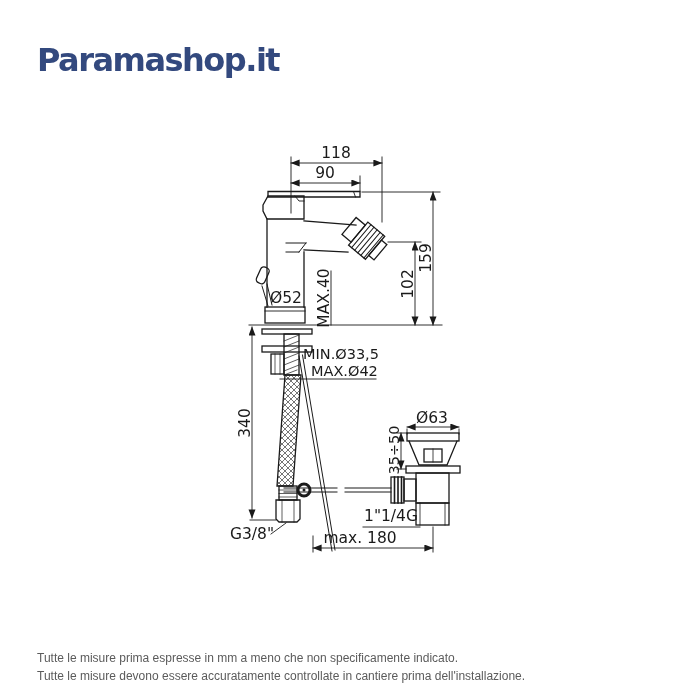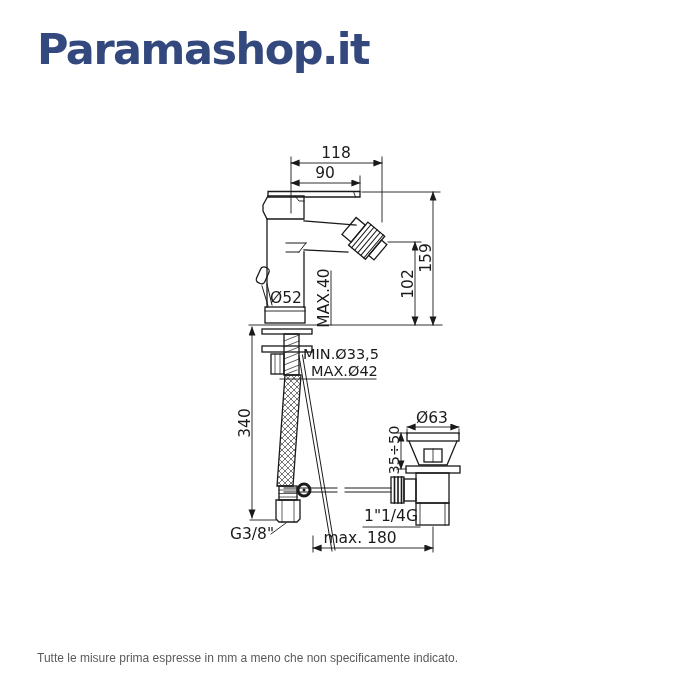--- a/index.html
+++ b/index.html
@@ -1,19 +1,19 @@
 <!DOCTYPE html>
 <html><head>
 <meta charset="utf-8">
 <style>
   html,body{margin:0;padding:0;background:#ffffff;}
   body{width:700px;height:700px;position:relative;overflow:hidden;
        font-family:"Liberation Sans","DejaVu Sans",sans-serif;}
-  .logo{position:absolute;left:37px;top:24px;font-family:"DejaVu Sans","Liberation Sans",sans-serif;
-        font-size:43px;font-weight:700;letter-spacing:-1.5px;}
+  .logo{position:absolute;left:37px;top:41px;font-family:"DejaVu Sans","Liberation Sans",sans-serif;
+        font-size:32px;font-weight:700;letter-spacing:-1.5px;}
   .drawing{position:absolute;left:0;top:0;width:700px;height:700px;}
   .footer{position:absolute;left:37px;top:649px;font-size:12px;color:#5b5b5b;line-height:18px;}
   svg text{font-family:"DejaVu Sans","Liberation Sans",sans-serif;}
 </style>
 </head>
 <body>
 
 <div class="logo" style="color: rgb(51, 73, 126);">Paramashop.it</div>
 
 <svg class="drawing" viewBox="0 0 700 700" xmlns="http://www.w3.org/2000/svg">
@@ -139,13 +139,14 @@
     <text x="432" y="423" text-anchor="middle">Ø63</text>
     <text x="399" y="450" text-anchor="middle" font-size="14.5" transform="rotate(-90 399 450)">35÷50</text>
     <text x="391" y="521" text-anchor="middle">1"1/4G</text>
     <text x="252" y="539" text-anchor="middle">G3/8"</text>
     <text x="360" y="543" text-anchor="middle">max. 180</text>
   </g>
 </svg>
 
 <div class="footer">
   <div>Tutte le misure prima espresse in mm a meno che non specificamente indicato.</div>
+  <div>Tutte le misure devono essere accuratamente controllate in cantiere prima dell'installazione.</div>
 </div>
 
 </body></html>

